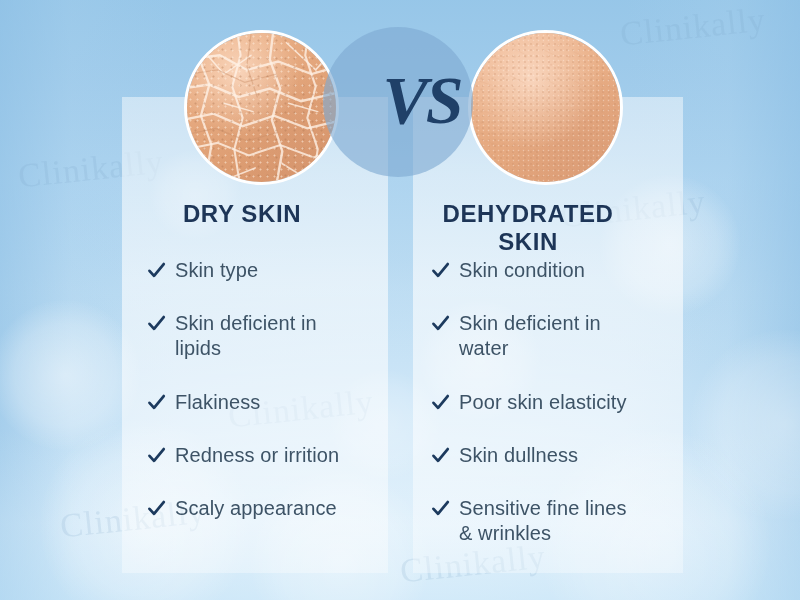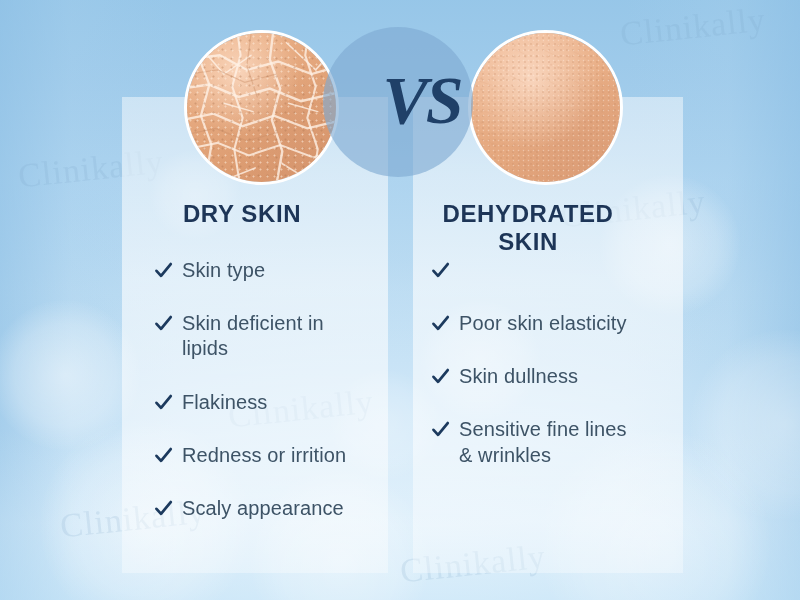--- a/index.html
+++ b/index.html
@@ -191,21 +191,21 @@
 
   .item-list {
     list-style: none;
     margin: 0;
     padding: 0;
     position: absolute;
     top: 58px;
     left: 0;
     right: 0;
   }
-  #col-left  .item-list { padding-left: 32px; }
+  #col-left  .item-list { padding-left: 25px; }
   #col-right .item-list { padding-left: 18px; }
 
   .item {
     display: flex;
     align-items: flex-start;
     margin-bottom: 28px;
   }
   .item:last-child { margin-bottom: 0; margin-top: 8px; }
 
   .check-icon {
@@ -368,20 +368,29 @@
 
   <div class="col" id="col-right">
     <h2 class="col-title">DEHYDRATED SKIN</h2>
     <ul class="item-list">
       <li class="item">
         <span class="check-icon">
           <svg viewBox="0 0 20 20" width="19" height="19">
               <path d="M2.6 10.4 L7.4 15.6 L17.6 3.2" stroke="#1c3a5e" stroke-width="2.9" fill="none" stroke-linecap="round" stroke-linejoin="round"></path>
             </svg>
         </span>
+        <span class="item-label">Skin condition</span>
+      </li>
+      <li class="item">
+        <span class="check-icon">
+          <svg viewBox="0 0 20 20" width="19" height="19">
+              <path d="M2.6 10.4 L7.4 15.6 L17.6 3.2" stroke="#1c3a5e" stroke-width="2.9" fill="none" stroke-linecap="round" stroke-linejoin="round"></path>
+            </svg>
+        </span>
+        <span class="item-label">Skin deficient in water</span>
       </li>
       <li class="item">
         <span class="check-icon">
           <svg viewBox="0 0 20 20" width="19" height="19">
               <path d="M2.6 10.4 L7.4 15.6 L17.6 3.2" stroke="#1c3a5e" stroke-width="2.9" fill="none" stroke-linecap="round" stroke-linejoin="round"></path>
             </svg>
         </span>
         <span class="item-label">Poor skin elasticity</span>
       </li>
       <li class="item">

